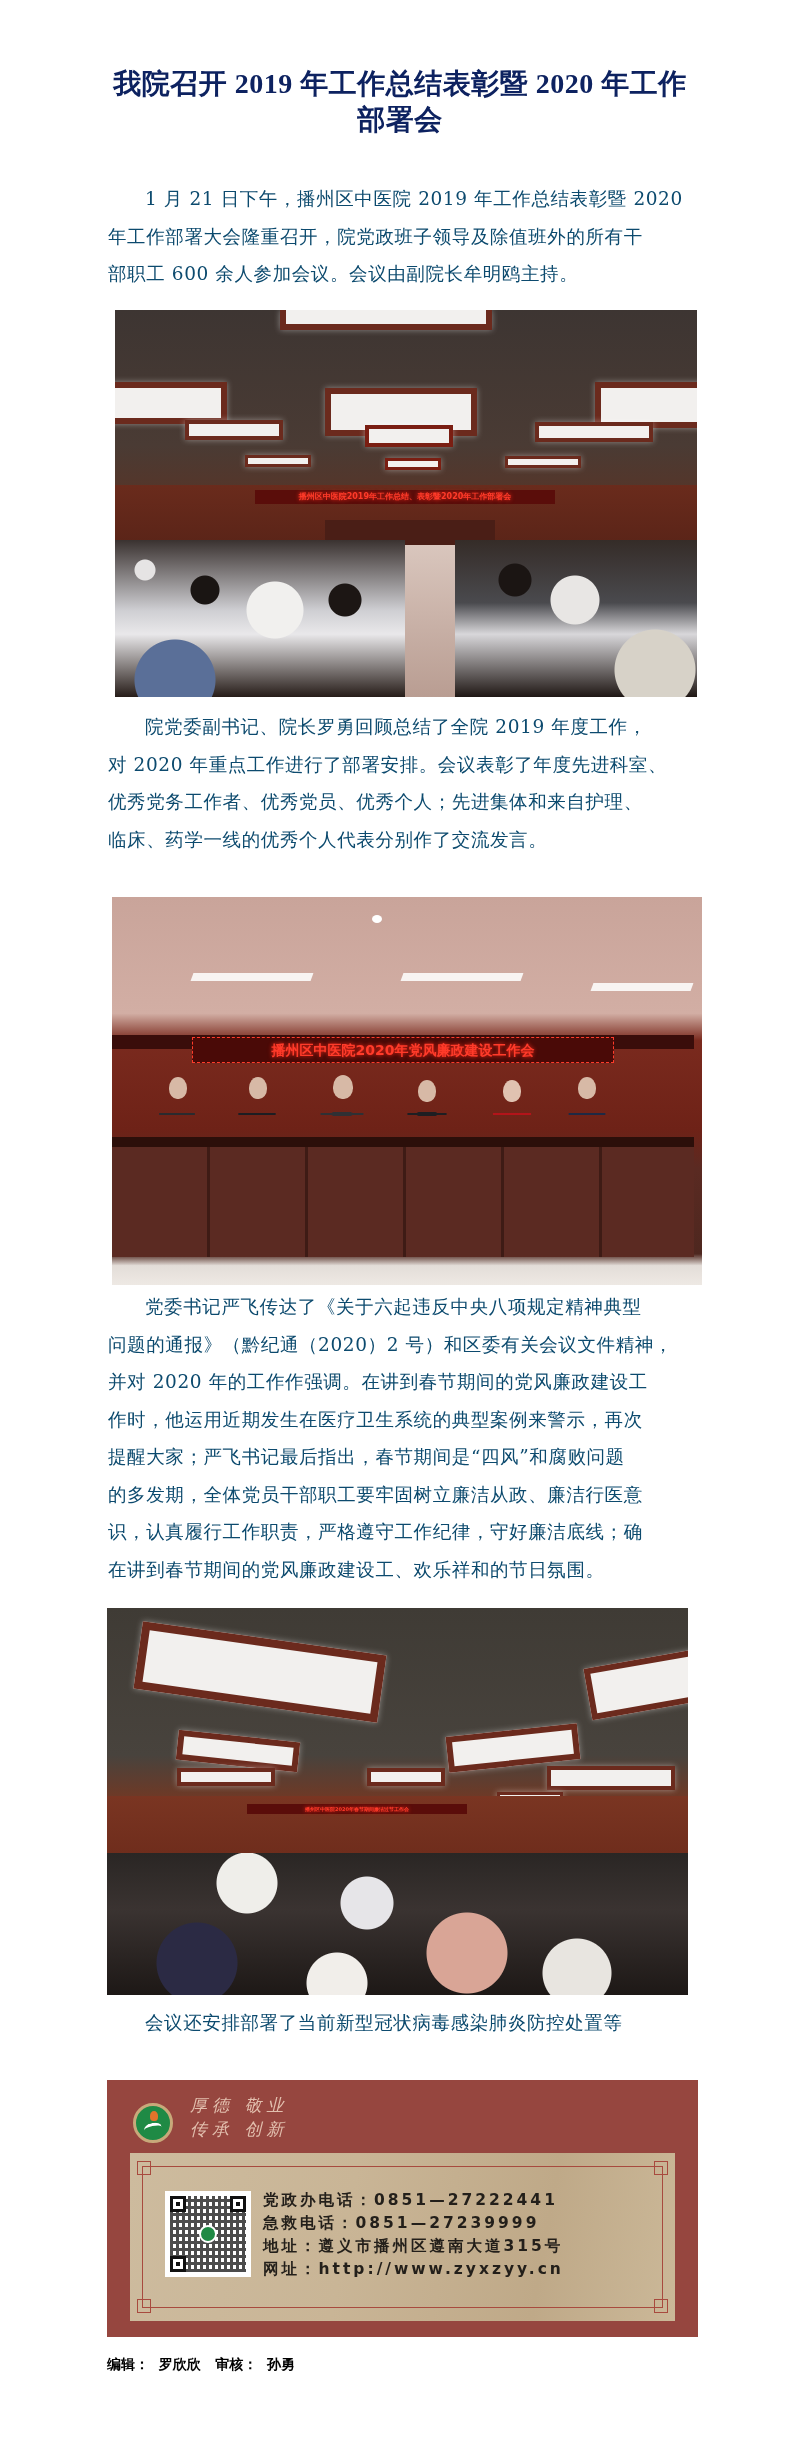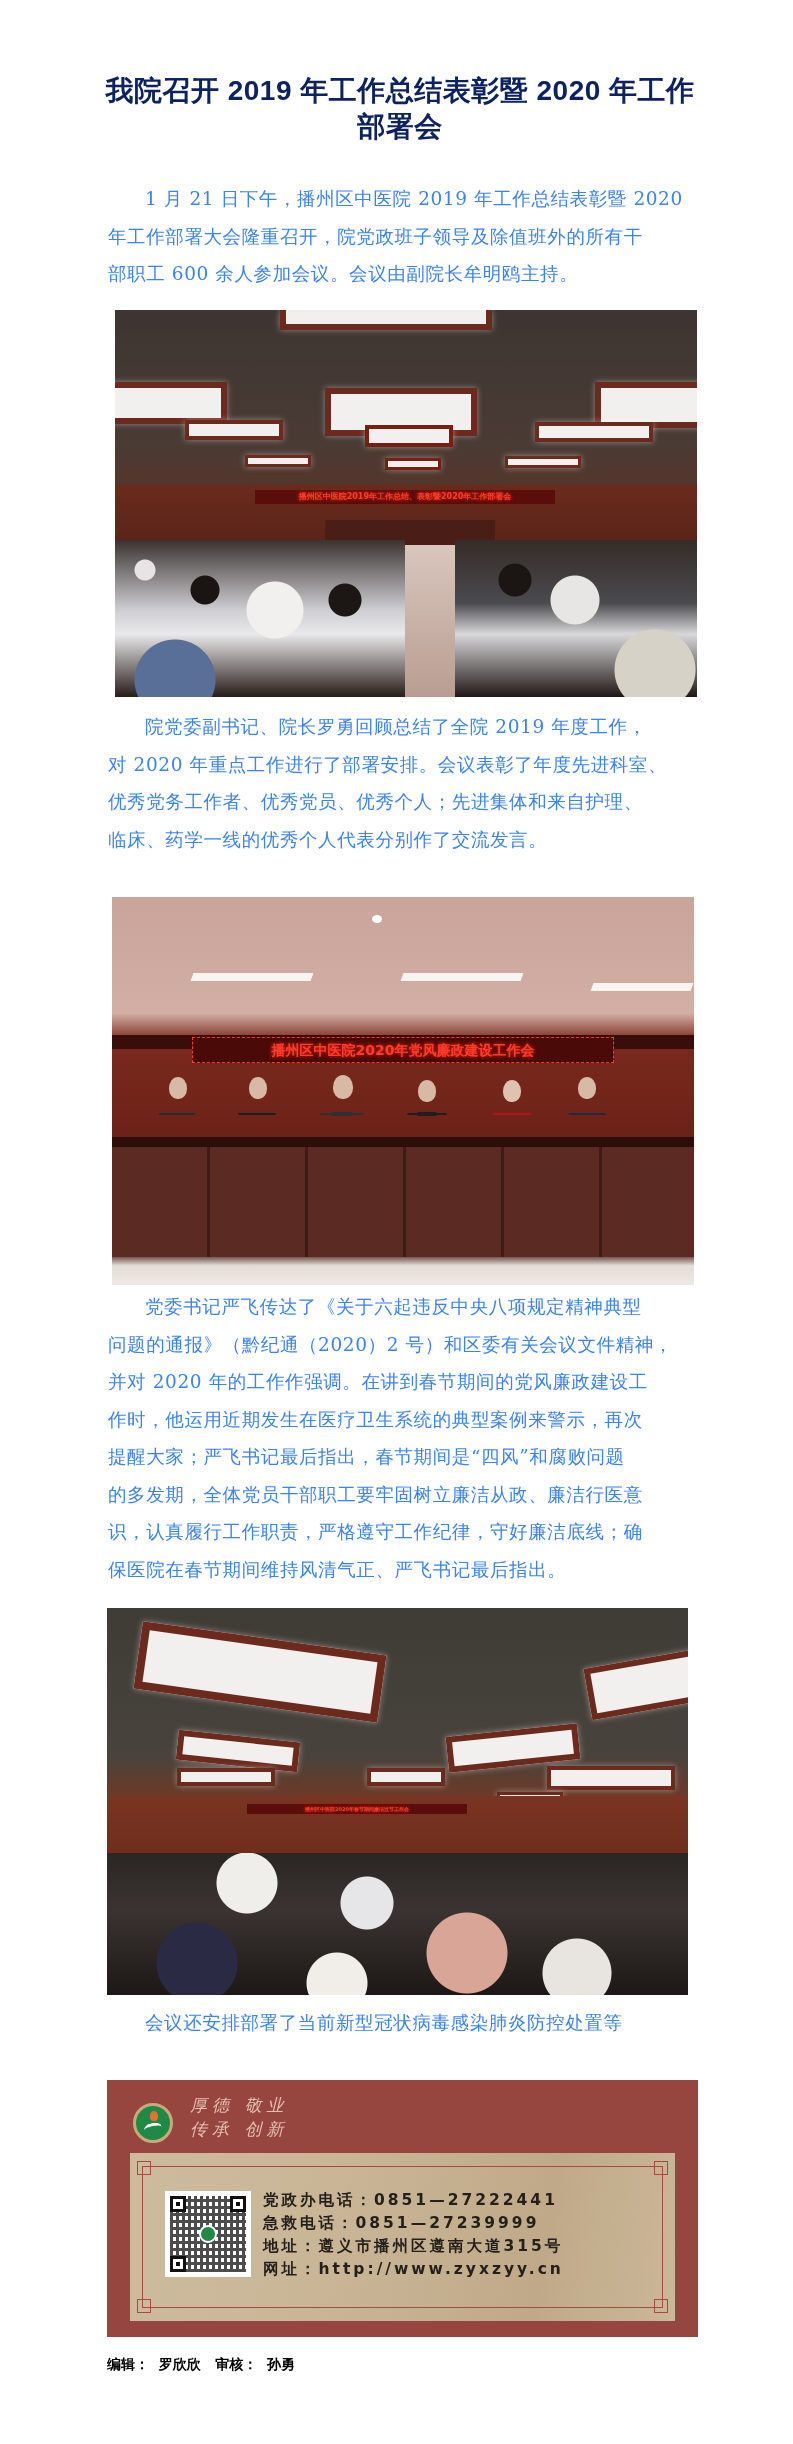--- a/index.html
+++ b/index.html
@@ -1,25 +1,25 @@
 <!DOCTYPE html>
 <html><head>
 <meta charset="utf-8">
 <style>
   html, body { margin: 0; padding: 0; background: #ffffff; }
   body { width: 793px; height: 2444px; position: relative; overflow: hidden;
          font-family: "DejaVu Serif", "Liberation Serif", serif; color: #111; }
   .abs { position: absolute; }
 
   .title { left: 100px; width: 600px; top: 66px; text-align: center;
-           font-family: Liberation Sans, sans-serif; font-weight: bold;
-           font-size: 28px; line-height: 36px; color: #0d2260; letter-spacing: 0.5px; margin-top: 7px; }
+           font-family: Liberation Serif, serif; font-weight: bold;
+           font-size: 28px; line-height: 36px; color: #0d2260; letter-spacing: 0.5px; }
 
   .para { left: 108px; width: 590px; font-size: 18.5px; line-height: 37.5px;
-          color: #3b82f6; text-align: justify; text-indent: 2em;
+          color: #0c4a6e; text-align: justify; text-indent: 2em;
           font-family: "DejaVu Serif", "Liberation Serif", serif; letter-spacing: 0.6px; }
   .para span { display: block; }
 
   .photo { overflow: hidden; }
   .light { position: absolute; background: #f2f0ee; border: 6px solid #6b2a1d;
            box-shadow: 0 0 6px rgba(255,255,255,0.4); }
   .led { position: absolute; background: #5a0d0a; color: #ff3b2a; font-weight: bold;
          font-family: "DejaVu Sans", sans-serif; text-align: center; white-space: nowrap;
          text-shadow: 0 0 4px #ff2a1a; }
   .head { position: absolute; border-radius: 50% 50% 45% 45%; background: #1b1614; }
@@ -99,21 +99,21 @@
 </div>
 
 <div class="abs para" style="top:708px;">
   <span>院党委副书记、院长罗勇回顾总结了全院 2019 年度工作，</span>
   <span style="text-indent:0">对 2020 年重点工作进行了部署安排。会议表彰了年度先进科室、</span>
   <span style="text-indent:0">优秀党务工作者、优秀党员、优秀个人；先进集体和来自护理、</span>
   <span style="text-indent:0">临床、药学一线的优秀个人代表分别作了交流发言。</span>
 </div>
 
 <div class="abs photo" style="left:112px; top:897px; width:582px; height:388px;
-     background: linear-gradient(180deg, #c9a49a 0%, #d2aea4 30%, #7a2a1e 37%, #6e2217 60%, #5a2a22 70%, #4e271f 92%, #e3ddd8 95%, #eee9e4 100%);">
+     background: linear-gradient(180deg, #c9a49a 0%, #d2aea4 30%, #7a2a1e 37%, #6e2217 60%, #5a2a22 70%, #4e271f 92%, #e3ddd8 95%, #eee9e4 100%); padding-left: 8px;">
   <div class="abs" style="left:260px; top:18px; width:10px; height:8px; border-radius:50%; background:#fff;"></div>
   <div class="abs" style="left:80px; top:76px; width:120px; height:8px; background:#f8f4f2; transform:skewX(-20deg);"></div>
   <div class="abs" style="left:290px; top:76px; width:120px; height:8px; background:#f8f4f2; transform:skewX(-20deg);"></div>
   <div class="abs" style="left:480px; top:86px; width:100px; height:8px; background:#f8f4f2; transform:skewX(-20deg);"></div>
   <div class="abs" style="left:0; top:138px; width:582px; height:14px; background:#3a0d0a;"></div>
   <div class="led" style="left:80px; top:140px; width:420px; height:24px; font-size:14px; line-height:24px; background:#4a0a07; border:1px dashed #ff3b2a;">播州区中医院2020年党风廉政建设工作会</div>
   <div class="abs" style="left:0; top:195px; width:582px; height:48px;
        background: radial-gradient(ellipse at 65px 22px, #2a2a2e 0 20px, transparent 21px),
                    radial-gradient(ellipse at 145px 22px, #1d1d22 0 20px, transparent 21px),
                    radial-gradient(ellipse at 230px 22px, #2f3034 0 22px, transparent 23px),
@@ -132,21 +132,21 @@
 </div>
 
 <div class="abs para" style="top:1288px;">
   <span>党委书记严飞传达了《关于六起违反中央八项规定精神典型</span>
   <span style="text-indent:0">问题的通报》（黔纪通（2020）2 号）和区委有关会议文件精神，</span>
   <span style="text-indent:0">并对 2020 年的工作作强调。在讲到春节期间的党风廉政建设工</span>
   <span style="text-indent:0">作时，他运用近期发生在医疗卫生系统的典型案例来警示，再次</span>
   <span style="text-indent:0">提醒大家；严飞书记最后指出，春节期间是“四风”和腐败问题</span>
   <span style="text-indent:0">的多发期，全体党员干部职工要牢固树立廉洁从政、廉洁行医意</span>
   <span style="text-indent:0">识，认真履行工作职责，严格遵守工作纪律，守好廉洁底线；确</span>
-  <span style="text-indent:0">保医院在春节期间维持风清气正、严飞书记最后指出。</span>
+  <span style="text-indent:0">在讲到春节期间的党风廉政建设工、欢乐祥和的节日氛围。</span>
 </div>
 
 <div class="abs photo" style="left:107px; top:1608px; width:581px; height:387px;
      background: linear-gradient(180deg, #3f3b35 0%, #48433d 38%, #6b3a28 48%, #7a3522 58%, #2a2522 66%, #1a1615 100%);">
   <div class="light" style="left:30px; top:30px; width:230px; height:52px; transform: rotate(8deg); border-width:8px;"></div>
   <div class="light" style="left:480px; top:50px; width:110px; height:40px; transform: rotate(-10deg);"></div>
   <div class="light" style="left:340px; top:122px; width:120px; height:24px; transform: rotate(-6deg);"></div>
   <div class="light" style="left:70px; top:128px; width:110px; height:18px; transform: rotate(6deg);"></div>
   <div class="light" style="left:440px; top:158px; width:120px; height:16px; border-width:4px;"></div>
   <div class="light" style="left:260px; top:160px; width:70px; height:10px; border-width:4px;"></div>

